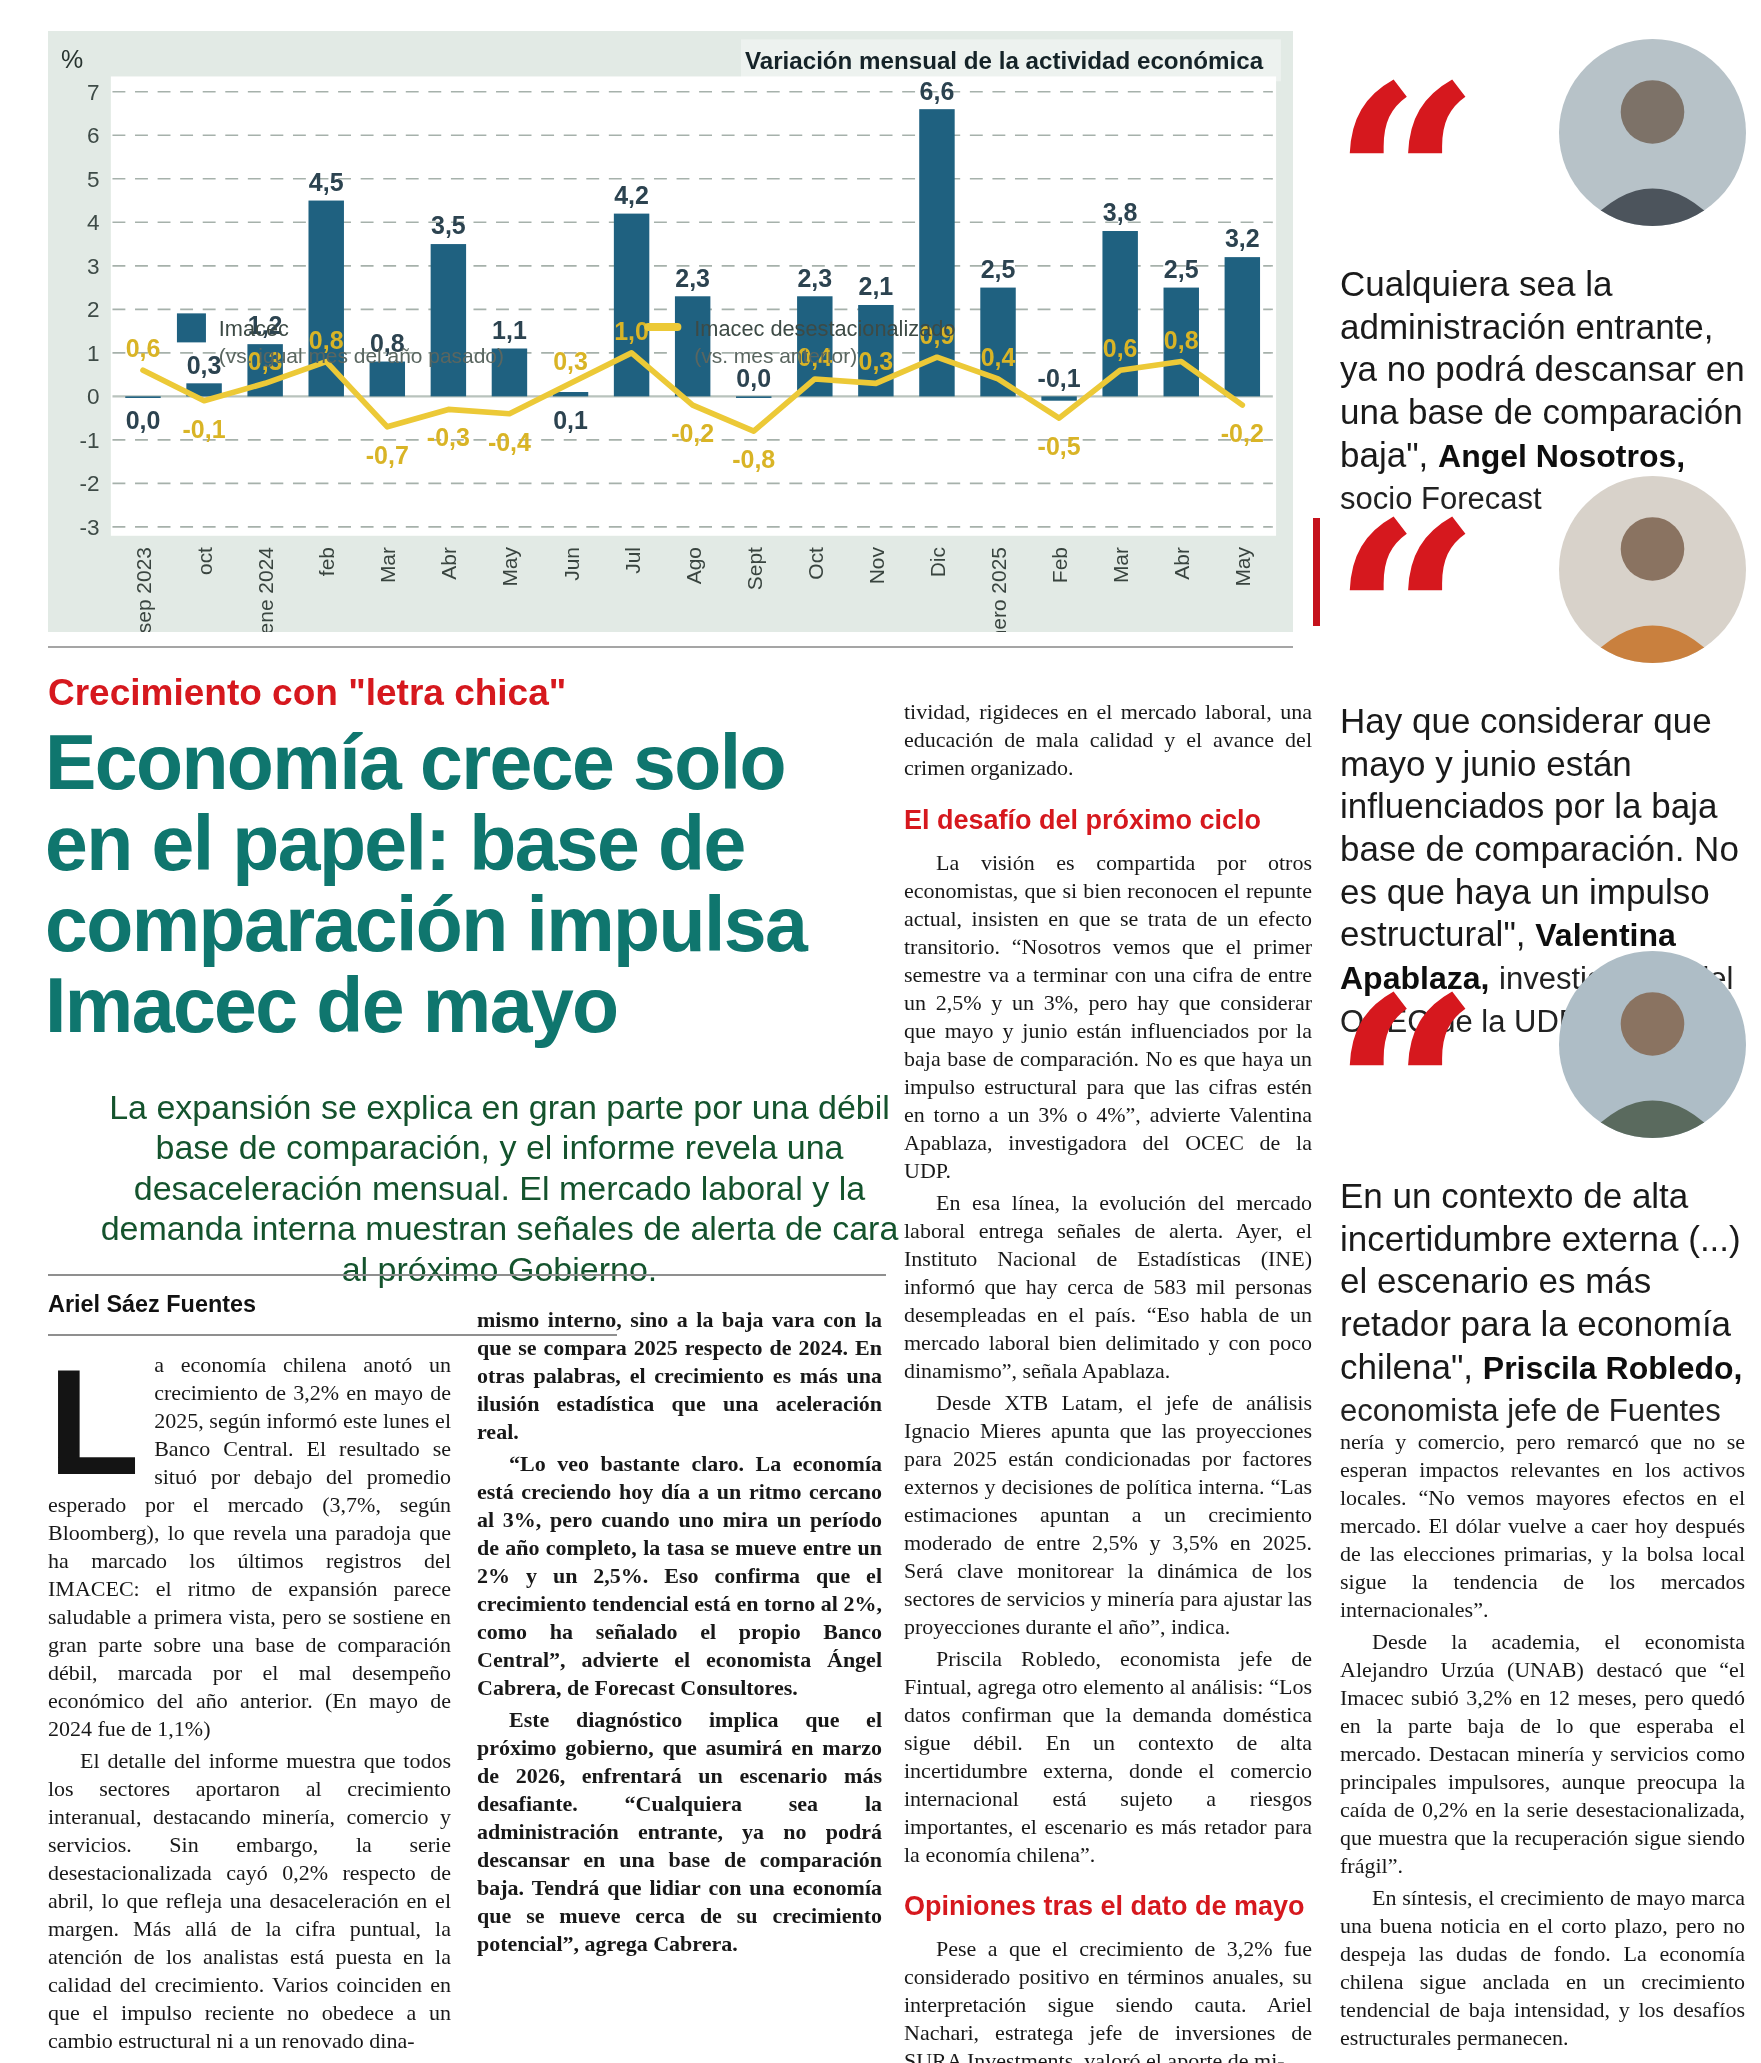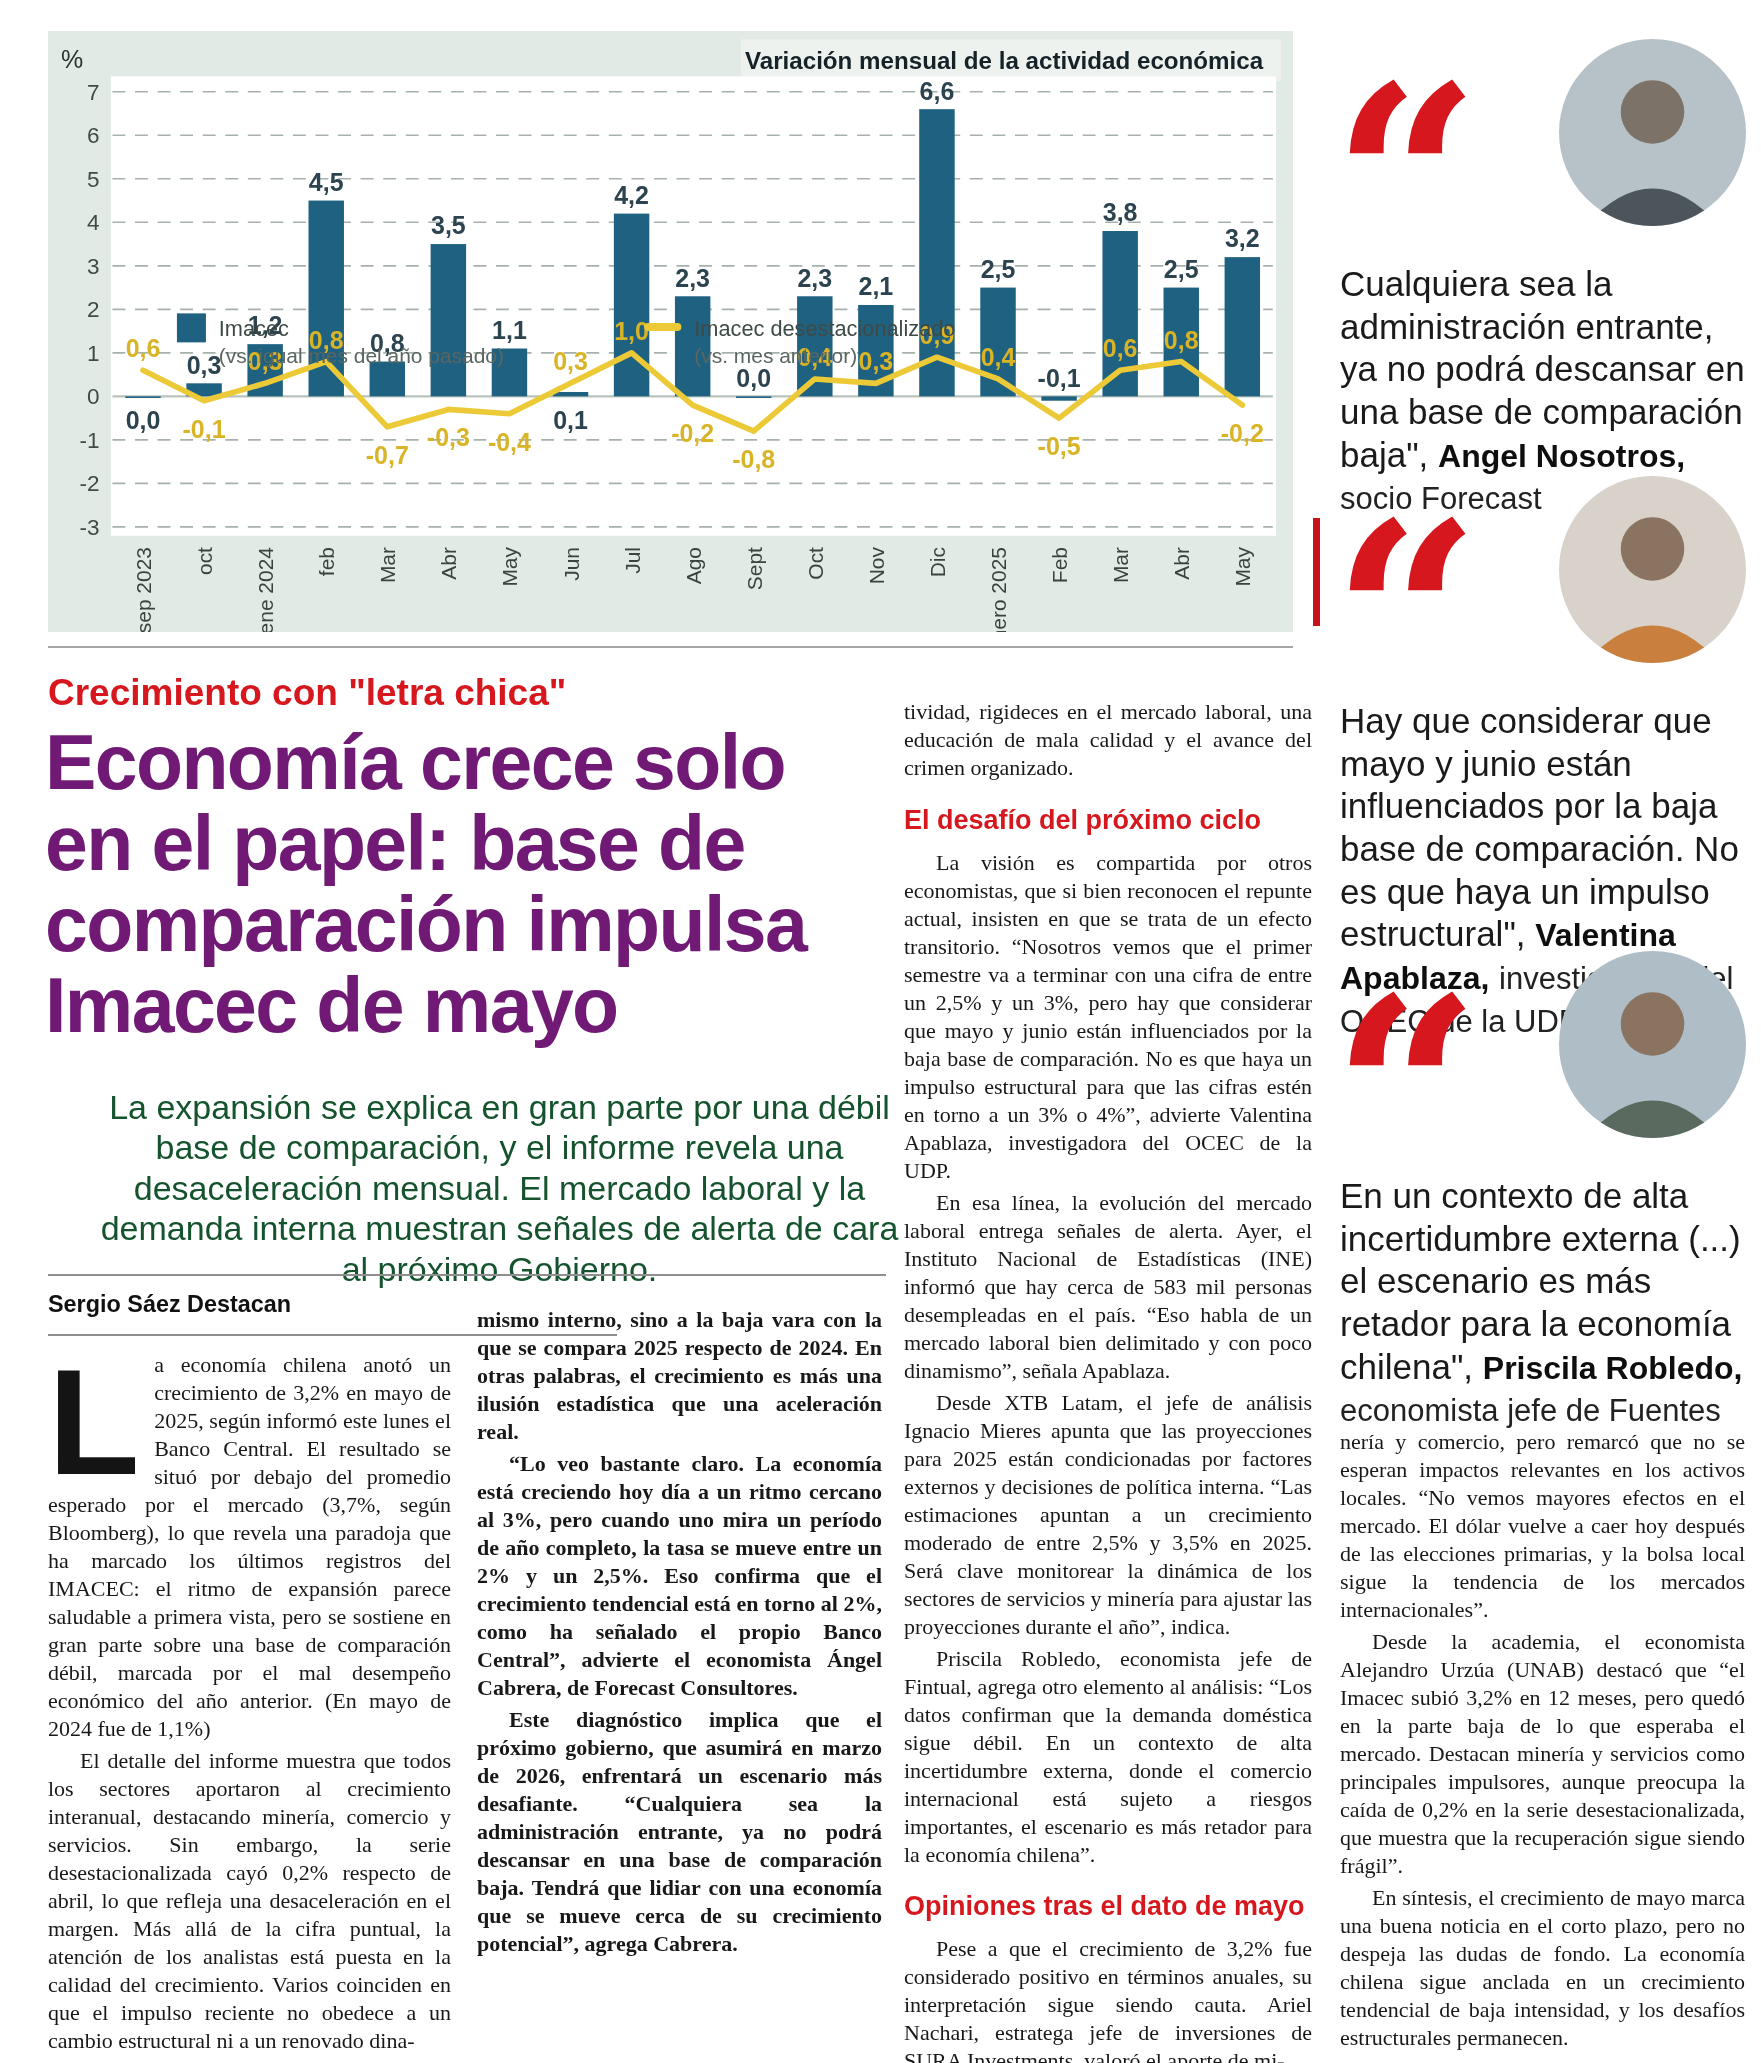--- a/index.html
+++ b/index.html
@@ -10,21 +10,21 @@
   .chart-panel svg{display:block;width:100%;height:100%;font-family:"Liberation Sans",sans-serif;}
   .edge-red{position:absolute;left:1313px;top:518px;width:7.3px;height:108px;background:#c5121c;}
   
   .rule{position:absolute;height:1.6px;background:#a5a5a5;}
   .rule-chart{left:48px;top:646px;width:1245px;}
   .rule-a{left:48px;top:1274px;width:838px;background:#8f8f8f;}
   .rule-b{left:48px;top:1334px;width:569px;background:#8f8f8f;}
   
   .kicker{position:absolute;left:48px;top:672px;font:bold 37px "Liberation Sans",sans-serif;color:var(--red);}
   .headline{position:absolute;left:45px;top:722px;width:895px;font:bold 77px/1.05 "Liberation Sans",sans-serif;
-            letter-spacing:-1.6px;color:#701a75;white-space:pre-line;}
+            letter-spacing:-1.6px;color:#0f766e;white-space:pre-line;}
   .deck{position:absolute;left:48px;top:1087px;width:903px;font:34px/1.19 "Liberation Sans",sans-serif;
         color:#14532d;white-space:pre-line;text-align:center;}
   .byline{position:absolute;left:48px;top:1291px;font:bold 23.4px "Liberation Sans",sans-serif;color:#111;}
   
   .col{position:absolute;font-size:22px;line-height:28px;text-align:justify;color:#181818;}
   .col p{margin:0;}
   .col p.ind{text-indent:32px;}
   .col p + p{margin-top:4px;}
   .col1{left:48px;top:1351px;width:403px;}
   .col2{left:477px;top:1306px;width:405px;font-weight:bold;}
@@ -174,21 +174,21 @@
 en el papel: base de
 comparación impulsa
 Imacec de mayo</h1>
   <div class="deck">La expansión se explica en gran parte por una débil
 base de comparación, y el informe revela una
 desaceleración mensual. El mercado laboral y la
 demanda interna muestran señales de alerta de cara
 al próximo Gobierno.</div>
 
   <div class="rule rule-a"></div>
-  <div class="byline">Sergio Sáez Destacan</div>
+  <div class="byline">Ariel Sáez Fuentes</div>
   <div class="rule rule-b"></div>
 
   <div class="col col1">
     <p><span class="dropcap">L</span><span>a economía chilena anotó un crecimiento de 3,2% en mayo de 2025, según informó este lunes el Banco Central. El resultado se situó por debajo del promedio esperado por el mercado (3,7%, según Bloomberg), lo que revela una paradoja que ha marcado los últimos registros del IMACEC: el ritmo de expansión parece saludable a primera vista, pero se sostiene en gran parte sobre una base de comparación débil, marcada por el mal desempeño económico del año anterior. (En mayo de 2024 fue de 1,1%)</span></p>
     <p class="ind"><span>El detalle del informe muestra que todos los sectores aportaron al crecimiento interanual, destacando minería, comercio y servicios. Sin embargo, la serie desestacionalizada cayó 0,2% respecto de abril, lo que refleja una desaceleración en el margen. Más allá de la cifra puntual, la atención de los analistas está puesta en la calidad del crecimiento. Varios coinciden en que el impulso reciente no obedece a un cambio estructural ni a un renovado dina-</span></p>
   </div>
 
   <div class="col col2">
     <p><span>mismo interno, sino a la baja vara con la que se compara 2025 respecto de 2024. En otras palabras, el crecimiento es más una ilusión estadística que una aceleración real.</span></p>
     <p class="ind"><span>“Lo veo bastante claro. La economía está creciendo hoy día a un ritmo cercano al 3%, pero cuando uno mira un período de año completo, la tasa se mueve entre un 2% y un 2,5%. Eso confirma que el crecimiento tendencial está en torno al 2%, como ha señalado el propio Banco Central”, advierte el economista Ángel Cabrera, de Forecast Consultores.</span></p>

